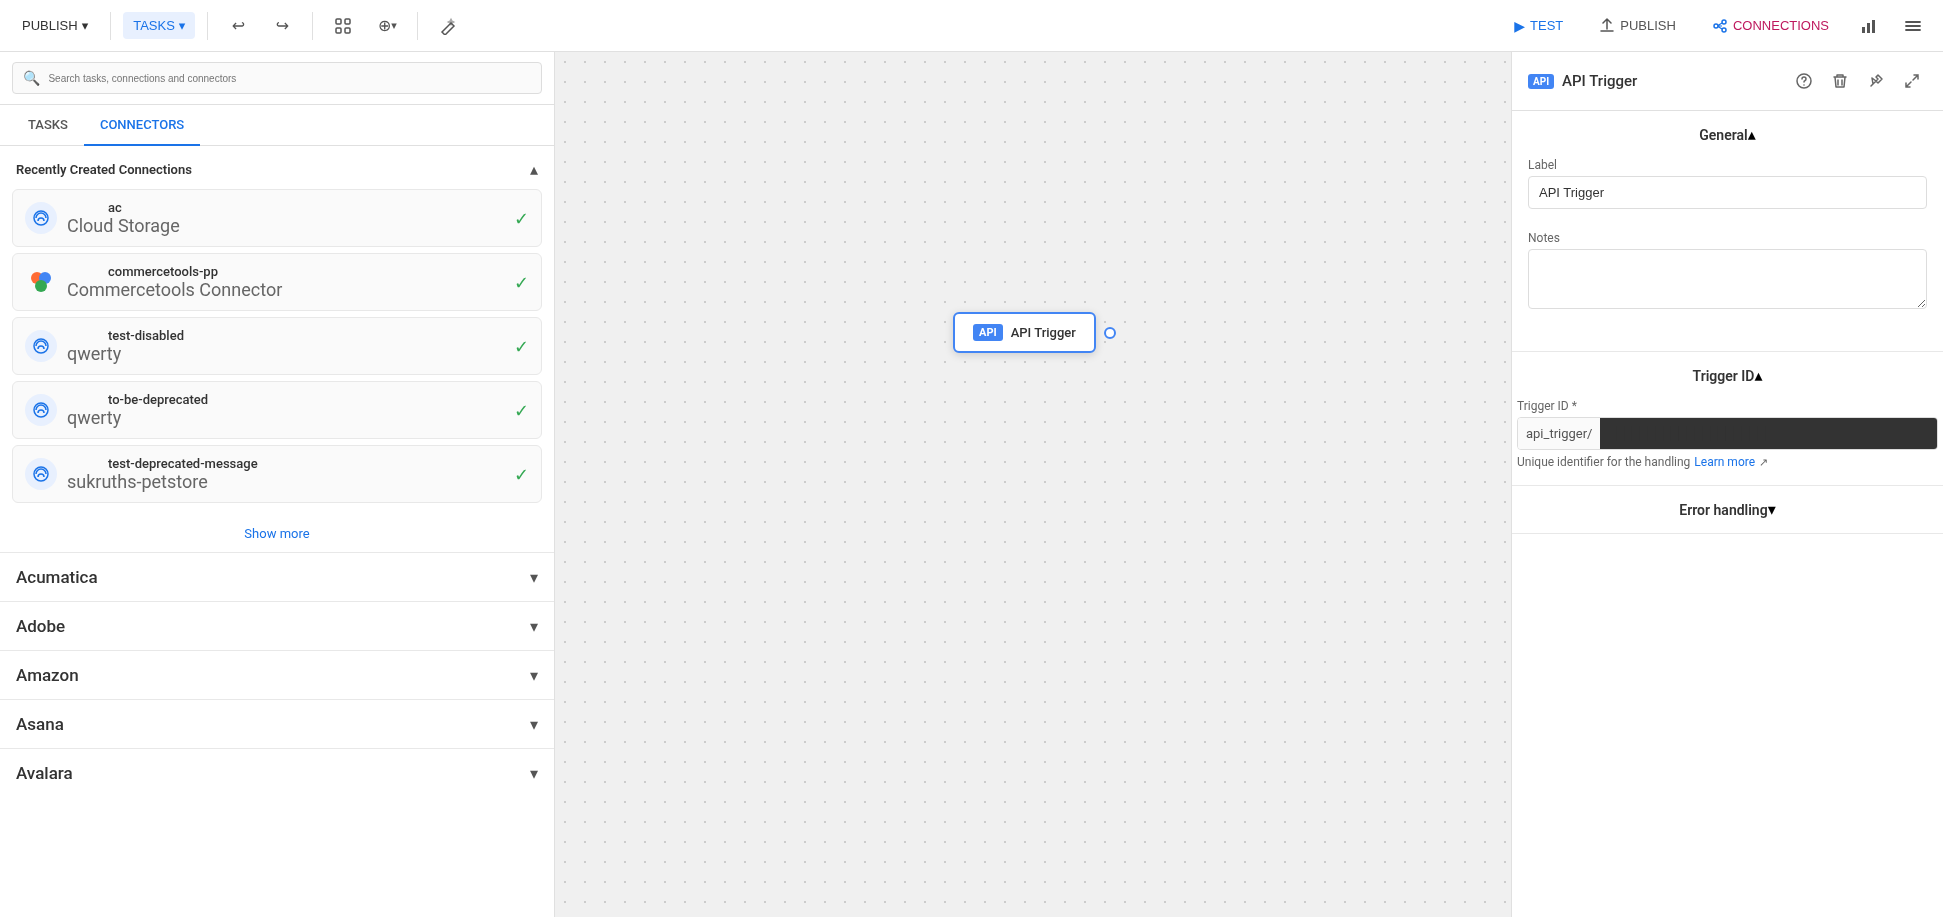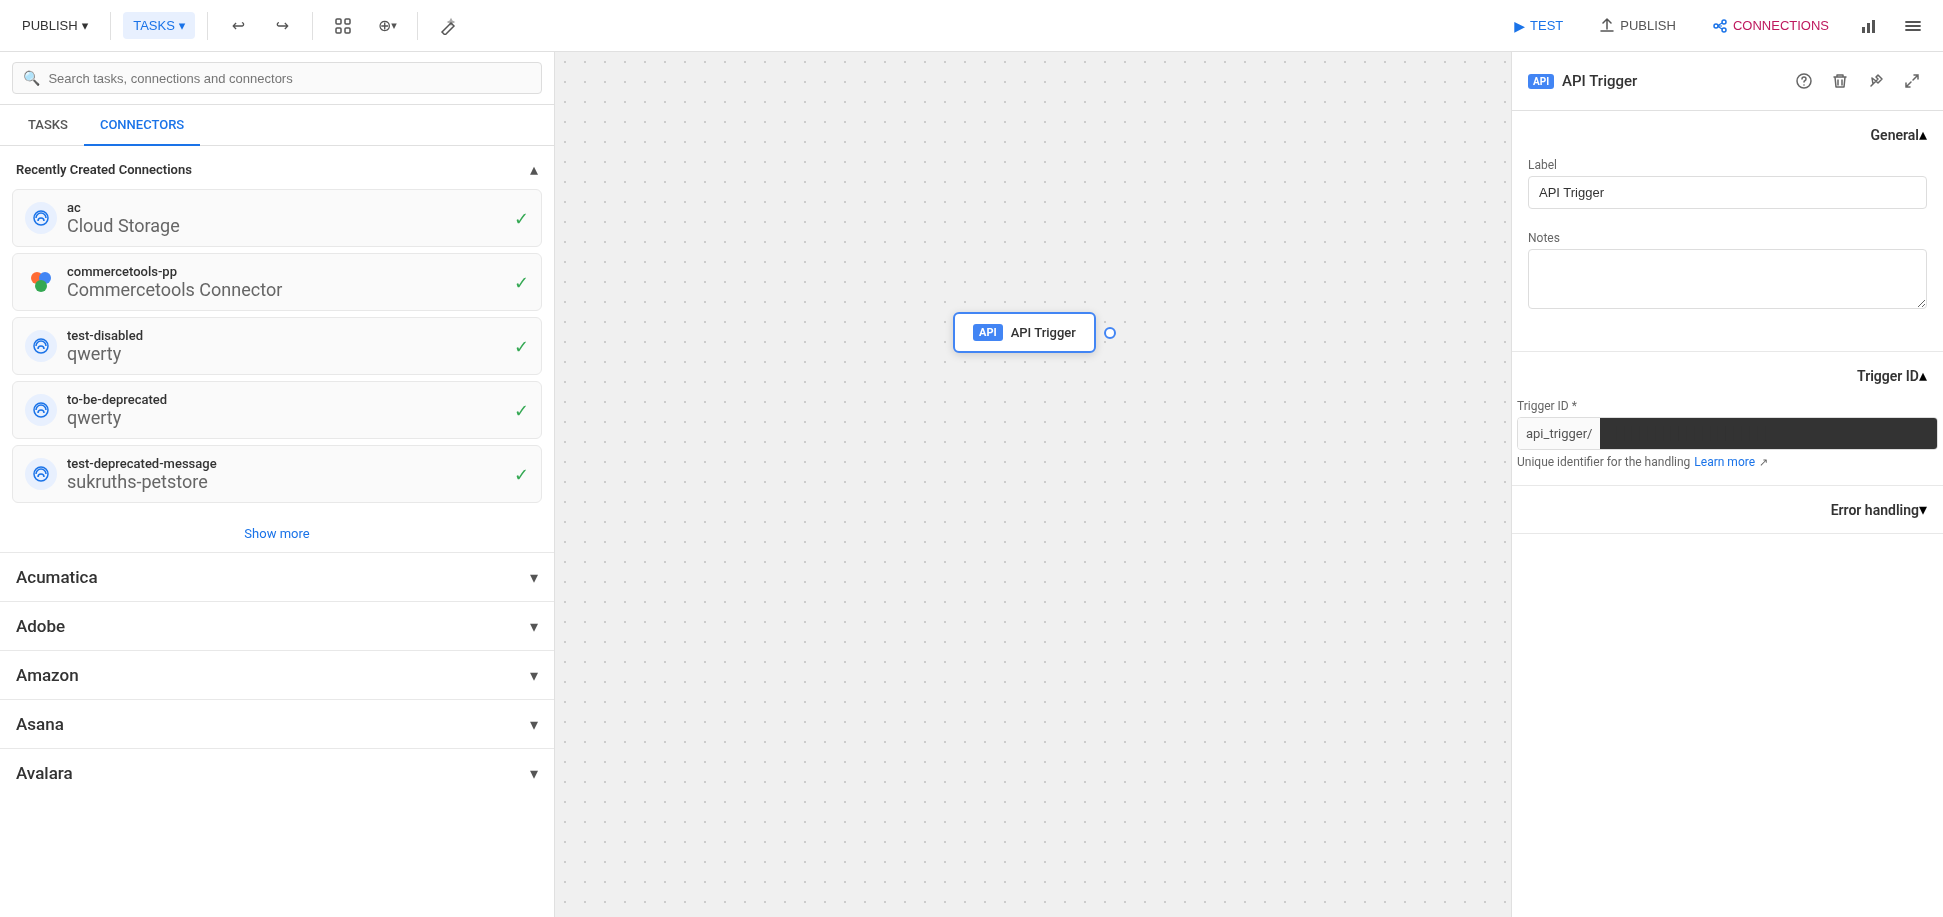--- a/index.html
+++ b/index.html
@@ -42,21 +42,21 @@
     .sidebar-search {
       padding: 10px 12px; border-bottom: 1px solid #e0e0e0;
     }
     .search-input-wrap {
       display: flex; align-items: center; gap: 8px;
       border: 1px solid #ddd; border-radius: 4px; padding: 7px 10px;
       background: #fafafa;
     }
     .search-input-wrap input {
       border: none; background: transparent; outline: none;
-      font-size: 13px; color: #7f1d1d; width: 100%;
+      font-size: 10px; color: #7f1d1d; width: 100%;
     }
     .search-icon { color: #888; font-size: 14px; }
 
     
     .sidebar-tabs {
       display: flex; border-bottom: 1px solid #e0e0e0; padding: 0 12px;
     }
     .tab {
       padding: 12px 16px; font-size: 13px; font-weight: 500;
       cursor: pointer; color: #555; border-bottom: 2px solid transparent;
@@ -82,21 +82,21 @@
       border: 1px solid #e8e8e8; border-radius: 6px; margin-bottom: 6px;
       background: #fafafa; cursor: pointer;
     }
     .connection-icon {
       width: 32px; height: 32px; border-radius: 50%;
       display: flex; align-items: center; justify-content: center; flex-shrink: 0;
     }
     .connection-icon.blue { background: #e8f0fe; color: #1a73e8; font-size: 16px; }
     .connection-icon.multi { background: transparent; font-size: 18px; }
     .connection-info { flex: 1; }
-    .connection-name { font-size: 13px; font-weight: 500; color: #333; }
+    .connection-name { font-size: 13px; font-weight: 500; color: #333; margin-left: 41px; }
     .connection-sub { font-size: 18px; color: #666; }
     .status-check { color: #34a853; font-size: 18px; }
     .show-more { text-align: center; padding: 6px 0 10px; }
     .show-more a { font-size: 13px; color: #1a73e8; cursor: pointer; text-decoration: none; }
 
     
     .collapsible-section {
       border-top: 1px solid #e8e8e8;
     }
     .collapsible-header {
@@ -152,21 +152,21 @@
     .right-panel-actions { display: flex; align-items: center; gap: 6px; }
     .panel-icon-btn {
       width: 30px; height: 30px; border: none; background: transparent;
       cursor: pointer; display: flex; align-items: center; justify-content: center;
       color: #555; font-size: 16px; border-radius: 4px;
     }
 
     
     .form-section { border-bottom: 1px solid #e8e8e8; }
     .form-section-header {
-      display: flex; align-items: center; justify-content: flex-end;
+      display: flex; align-items: center; justify-content: center;
       padding: 14px 16px; cursor: pointer;
     }
     .form-section-title { font-size: 14px; font-weight: 600; color: #333; }
     .form-section-body { padding: 0 16px 16px; }
     .form-field { margin-bottom: 22px; }
     .form-label { font-size: 12px; color: #666; margin-bottom: 4px; }
     .form-input {
       width: 100%; border: 1px solid #ddd; border-radius: 4px;
       padding: 8px 10px; font-size: 13px; color: #333; outline: none;
     }

